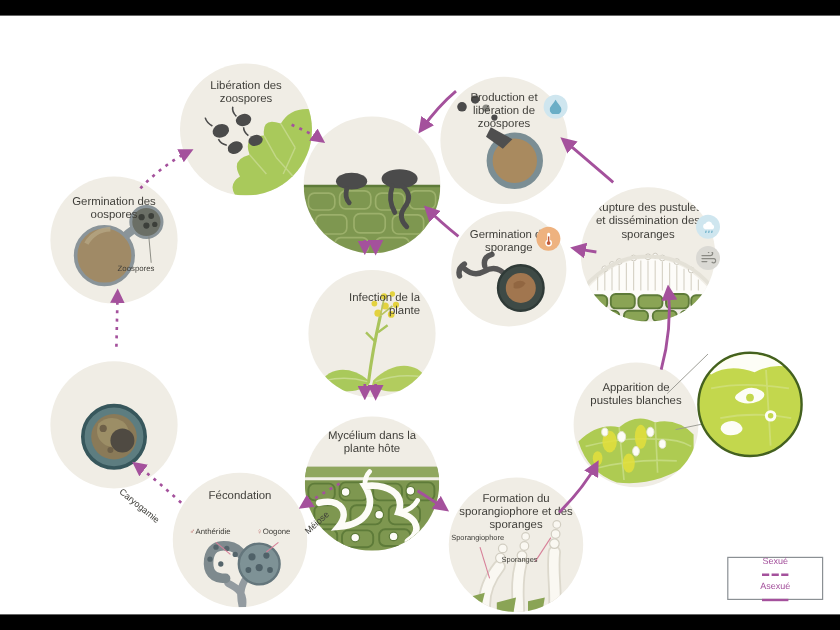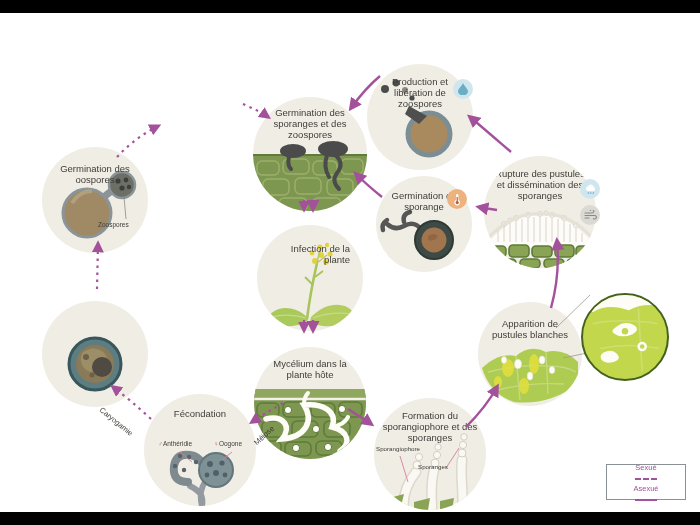--- a/index.html
+++ b/index.html
@@ -32,41 +32,54 @@
 <body>
 
 <div id="stage">
 <div id="canvas">
 
   <svg id="connectors" width="700" height="499" viewBox="0 13 700 499">
     <line x1="556" y1="328" x2="590" y2="295" stroke="#9a9a92" stroke-width="0.8"></line>
     <line x1="563" y1="358" x2="592" y2="352" stroke="#9a9a92" stroke-width="0.8"></line>
   </svg>
 
+  <div class="node" style="left:150px;top:40px;width:110px;height:110px;">
+    <svg class="ill" viewBox="0 0 110 110">
+      <path d="M110 38 Q92 36 84 50 Q68 44 70 60 Q52 60 58 76 Q42 80 50 94 Q40 100 46 110 L110 110 Z" fill="#a9c95b"></path>
+      <path d="M70 60 L80 78 M58 76 L72 92 M84 50 L96 70 M96 70 L86 92 M80 78 L96 96" stroke="#c2d786" stroke-width="1.2" fill="none"></path>
+      <g fill="#4b4b4b">
+        <ellipse cx="34" cy="56" rx="7" ry="5.5" transform="rotate(-20 34 56)"></ellipse>
+        <ellipse cx="53" cy="47" rx="6.5" ry="5" transform="rotate(-15 53 47)"></ellipse>
+        <ellipse cx="46" cy="70" rx="6.5" ry="5" transform="rotate(-25 46 70)"></ellipse>
+        <ellipse cx="63" cy="64" rx="6" ry="4.5" transform="rotate(-15 63 64)"></ellipse>
+      </g>
+      <path d="M27 52 q-5 -3 -6 -7 M47 44 q-4 -4 -3 -8 M39 68 q-5 -1 -7 -5 M57 60 q-4 -3 -4 -7" stroke="#4b4b4b" stroke-width="1.3" fill="none"></path>
+    </svg>
+    <div class="lbl" style="top:13px;width:82px;">Libération des zoospores</div>
+  </div>
 
   <div class="node" style="left:253px;top:84px;width:114px;height:114px;">
     <svg class="ill" viewBox="0 0 114 114">
       <rect x="0" y="58" width="114" height="56" fill="#7e9750"></rect>
       <path d="M0 58 H114" stroke="#5e7b39" stroke-width="2"></path>
       <g fill="none" stroke="#9cb06b" stroke-width="1.4">
         <rect x="4" y="64" width="22" height="14" rx="5"></rect>
         <rect x="30" y="62" width="26" height="15" rx="5"></rect>
         <rect x="60" y="64" width="24" height="14" rx="5"></rect>
         <rect x="88" y="62" width="22" height="15" rx="5"></rect>
         <rect x="10" y="82" width="26" height="16" rx="5"></rect>
         <rect x="42" y="81" width="26" height="16" rx="5"></rect>
         <rect x="74" y="82" width="26" height="16" rx="5"></rect>
         <rect x="26" y="101" width="28" height="13" rx="5"></rect>
         <rect x="60" y="101" width="28" height="13" rx="5"></rect>
       </g>
       <ellipse cx="40" cy="54" rx="13" ry="7" fill="#4b4b4b"></ellipse>
       <ellipse cx="80" cy="52" rx="15" ry="8" fill="#4b4b4b"></ellipse>
       <path d="M36 60 q-2 8 2 12 M82 58 q10 8 2 18 q-6 8 2 16 M74 58 q-4 12 2 22" stroke="#4b4b4b" stroke-width="4" fill="none" stroke-linecap="round"></path>
     </svg>
-    <div class="lbl" style="top:10px;width:96px;">Germination des sporanges et des zoospores</div>
   </div>
 
   <div class="node" style="left:367px;top:51px;width:106px;height:106px;">
     <svg class="ill" viewBox="0 0 106 106">
       <circle cx="62" cy="70" r="21" fill="#a98a5f" stroke="#7b8e94" stroke-width="5"></circle>
       <polygon points="42,42 60,52 52,60 38,50" fill="#4f4f4f"></polygon>
       <circle cx="18" cy="25" r="4" fill="#4b4b4b"></circle>
       <circle cx="29" cy="19" r="3.4" fill="#4b4b4b"></circle>
       <circle cx="38" cy="26" r="3" fill="#8a8a84"></circle>
       <circle cx="45" cy="34" r="2.6" fill="#4b4b4b"></circle>

